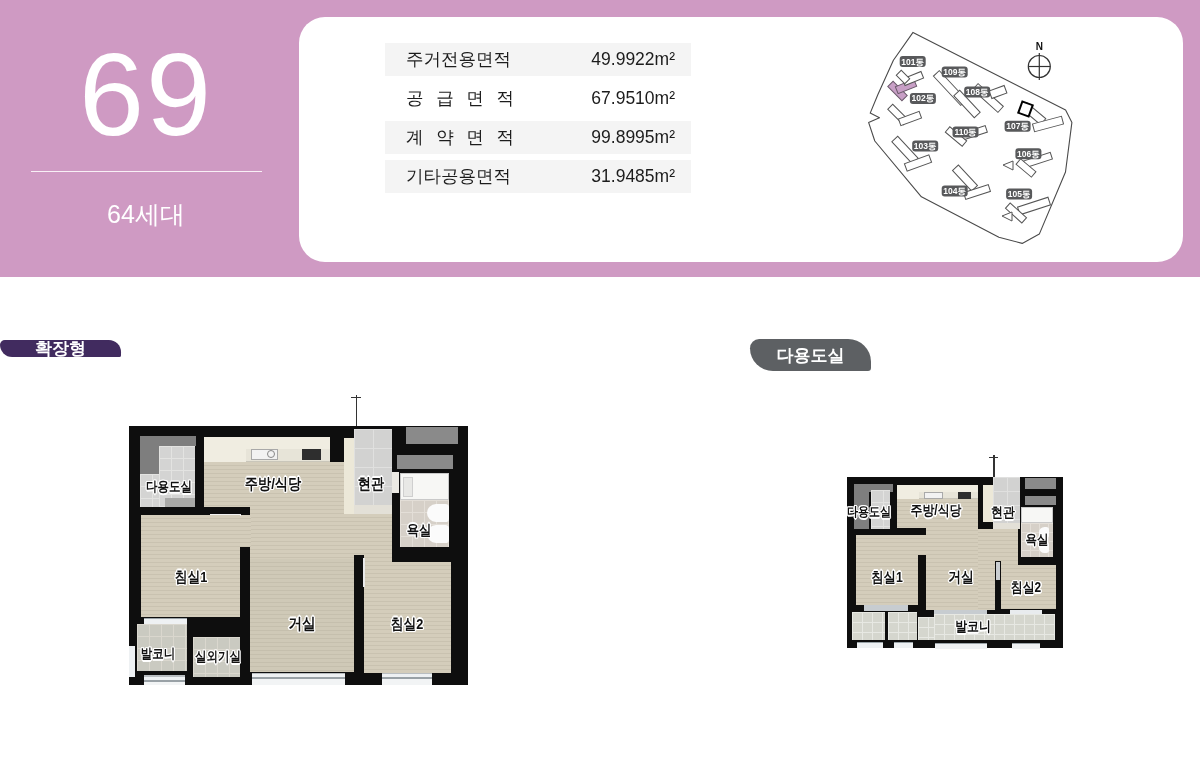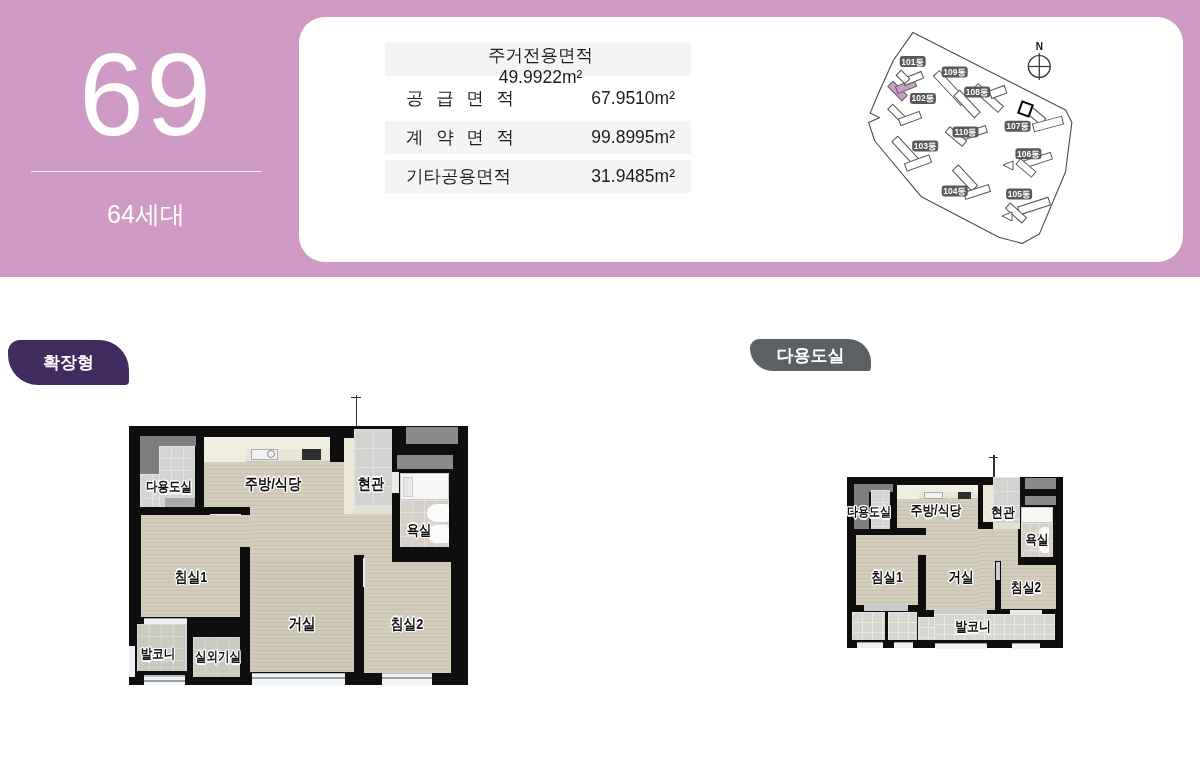--- a/index.html
+++ b/index.html
@@ -25,21 +25,21 @@
 <div class="abs" style="left:0;top:27px;width:292px;text-align:center;color:#fff;font-size:117px;font-weight:400;letter-spacing:2px;">69</div>
 
 <div class="abs" style="left:31px;top:171px;width:231px;height:1px;background:rgba(255,255,255,.85);"></div>
 
 <div class="abs" style="left:0;top:198px;width:292px;text-align:center;color:#fff;font-size:25px;font-weight:400;">64세대</div>
 
 <div class="abs" style="left:299px;top:17px;width:884px;height:245px;background:#fff;border-radius:26px;"></div>
 
 <div class="abs" style="left:385px;top:39.7px;width:306px;font-size:17.5px;color:#1c1c1c;">
 
-  <div style="height:39px;background:#f4f4f4;display:flex;align-items:center;justify-content:space-between;padding:0 16px 0 21px;box-sizing:border-box;border-top:3px solid #fff;border-bottom:3px solid #fff;flex-direction:column;">
+  <div style="height:39px;background:#f4f4f4;display:flex;align-items:center;justify-content:space-between;padding:0 16px 0 21px;box-sizing:border-box;border-top:3px solid #fff;border-bottom:3px solid #fff;">
     <span style="font-weight:400;">주거전용면적</span>
       <span style="font-weight:400;">49.9922m²</span>
   </div>
 
   <div style="height:39px;display:flex;align-items:center;justify-content:space-between;padding:0 16px 0 21px;box-sizing:border-box;">
     <span style="font-weight:400;display:inline-flex;justify-content:space-between;width:108px;">공<span>급</span><span>면</span><span>적</span></span>
       <span style="font-weight:400;">67.9510m²</span>
   </div>
 
   <div style="height:39px;background:#f4f4f4;display:flex;align-items:center;justify-content:space-between;padding:0 16px 0 21px;box-sizing:border-box;border-top:3px solid #fff;border-bottom:3px solid #fff;">
@@ -140,21 +140,21 @@
       <text x="75.2" y="129.1">103동</text>
     <rect x="165.4" y="128.2" width="26" height="11" rx="3" fill="#58595b"></rect>
       <text x="178.4" y="136.7">106동</text>
     <rect x="91.7" y="165.4" width="26" height="11" rx="3" fill="#58595b"></rect>
       <text x="104.7" y="173.9">104동</text>
     <rect x="156.1" y="168.5" width="26" height="11" rx="3" fill="#58595b"></rect>
       <text x="169.1" y="177">105동</text>
   </g>
 </svg>
 
-<div class="abs" style="left:0;top:340px;width:121px;height:45px;background:#412b5f;border-radius:12px 30px 4px 30px;color:#fff;font-size:17px;font-weight:700;display:flex;align-items:center;justify-content:center;margin-left:8px;">확장형</div>
+<div class="abs" style="left:0;top:340px;width:121px;height:17px;background:#412b5f;border-radius:12px 30px 4px 30px;color:#fff;font-size:17px;font-weight:700;display:flex;align-items:center;justify-content:center;">확장형</div>
 
 <div class="abs" style="left:750px;top:339px;width:121px;height:32px;background:#5d6063;border-radius:12px 30px 4px 30px;color:#fff;font-size:17px;font-weight:700;display:flex;align-items:center;justify-content:center;">다용도실</div>
 
 <div class="abs" style="left:355.5px;top:395px;width:1.5px;height:31px;background:#333;"></div>
 <div class="abs" style="left:351px;top:396.5px;width:10px;height:1.5px;background:#333;"></div>
 
 <div id="planL" class="abs" style="left:129px;top:425.5px;width:339px;height:259px;background:#0e0e0e;">
 
   <div class="abs" style="left:10.5px;top:10.5px;width:19px;height:37.5px;background:#7e7e7e;"></div>
   <div class="abs" style="left:29.5px;top:10.5px;width:37px;height:10px;background:#7e7e7e;"></div>

